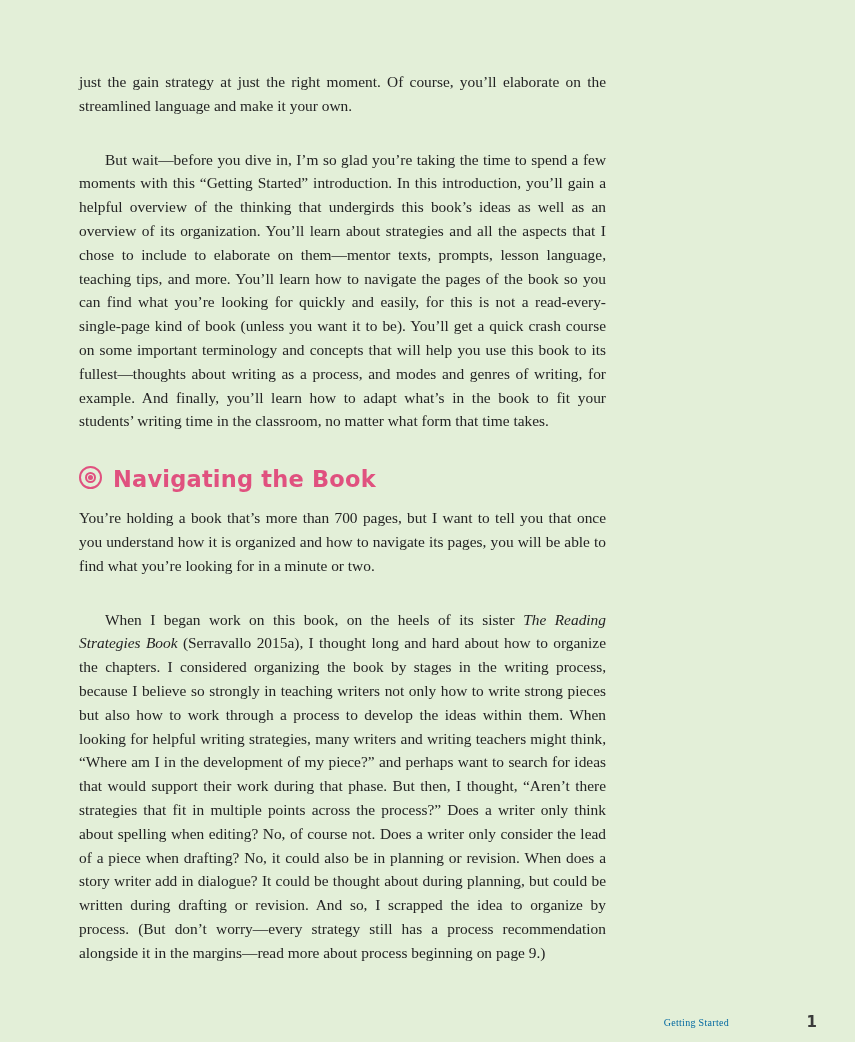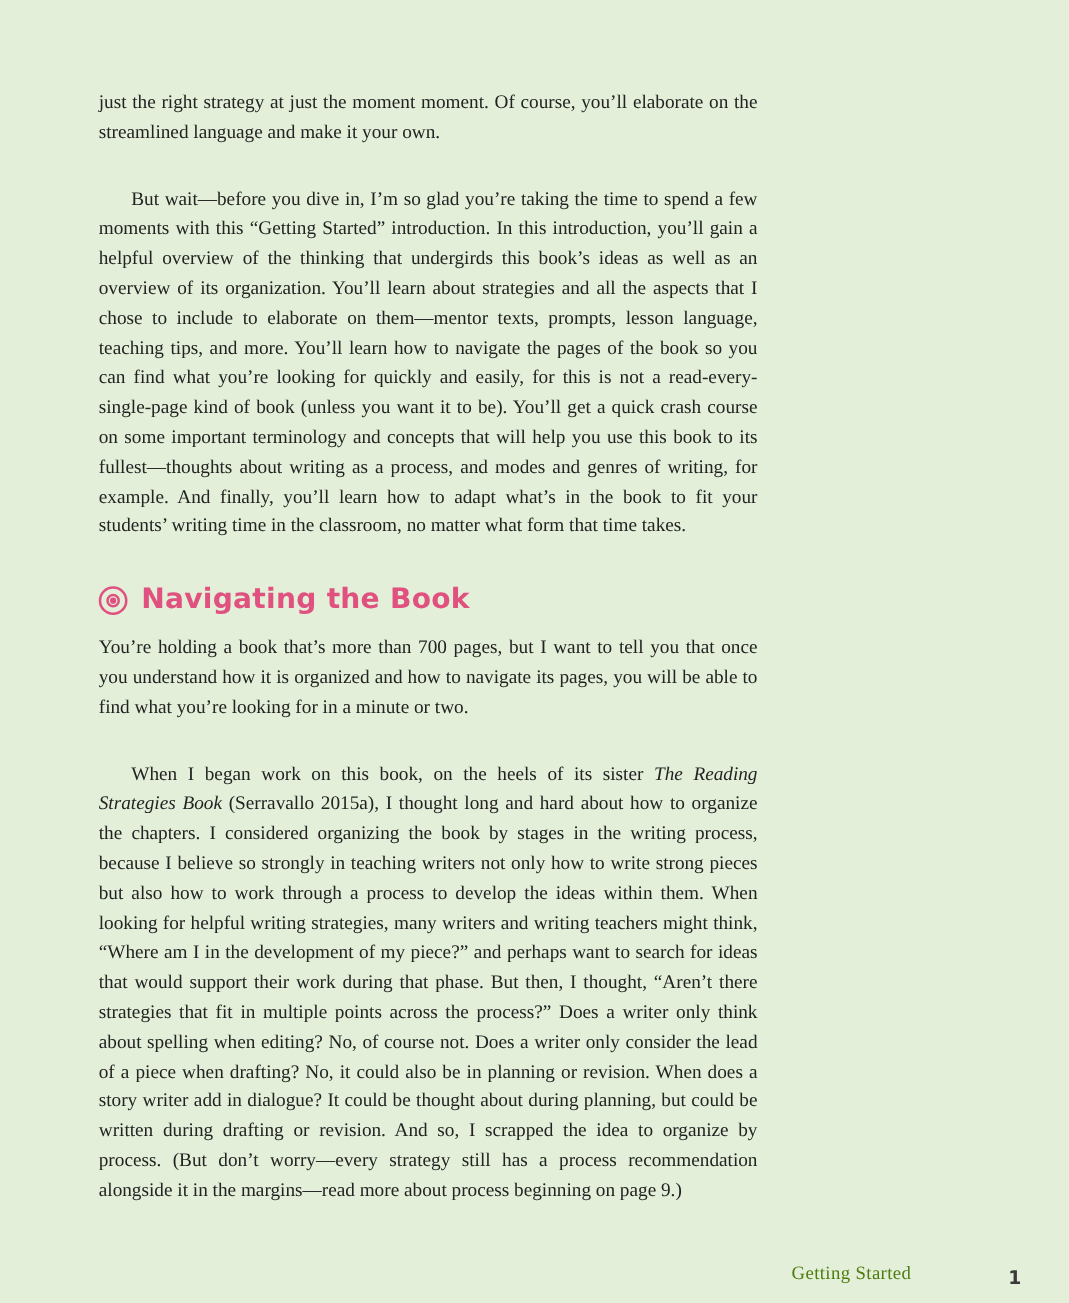--- a/index.html
+++ b/index.html
@@ -30,21 +30,21 @@
   }
   .body-text p {
     margin: 0;
   }
   .body-text p.indent {
     text-indent: 26px;
     margin-top: 30px;
   }
   .section-heading {
     display: flex;
-    align-items: flex-end;
+    align-items: flex-start;
     gap: 11px;
     margin-top: 33px;
     margin-bottom: 14px;
   }
   .target-icon {
     flex: 0 0 auto;
     width: 23px;
     height: 23px;
     position: relative;
     display: inline-block;
@@ -81,22 +81,22 @@
     left: 79px;
     right: 38px;
     bottom: 14px;
     height: 22px;
   }
   .footer-center {
     position: absolute;
     right: 88px;
     bottom: 0;
     font-family: "Liberation Serif", serif;
-    font-size: 15px;
-    color: #4d7c0f;
+    font-size: 10px;
+    color: #0369a1;
     letter-spacing: 0.3px;
   }
   .footer-page {
     position: absolute;
     right: 0;
     bottom: -3px;
     font-family: "DejaVu Sans", sans-serif;
     font-weight: bold;
     font-size: 15px;
     color: #3a3a3a;
@@ -105,21 +105,21 @@
     font-style: italic;
   }
 </style>
 </head>
 <body>
 
 <div class="page">
 
   <div class="body-text">
 
-    <p>just the right strategy at just the moment moment. Of course, you’ll elaborate on the streamlined language and make it your own.</p>
+    <p>just the gain strategy at just the right moment. Of course, you’ll elaborate on the streamlined language and make it your own.</p>
 
     <p class="indent">But wait—before you dive in, I’m so glad you’re taking the time to spend a few moments with this “Getting Started” introduction. In this introduction, you’ll gain a helpful overview of the thinking that undergirds this book’s ideas as well as an overview of its organization. You’ll learn about strategies and all the aspects that I chose to include to elaborate on them—mentor texts, prompts, lesson language, teaching tips, and more. You’ll learn how to navigate the pages of the book so you can find what you’re looking for quickly and easily, for this is not a read-every-single-page kind of book (unless you want it to be). You’ll get a quick crash course on some important terminology and concepts that will help you use this book to its fullest—thoughts about writing as a process, and modes and genres of writing, for example. And finally, you’ll learn how to adapt what’s in the book to fit your students’ writing time in the classroom, no matter what form that time takes.</p>
 
     <div class="section-heading">
       <span class="target-icon">
         <span class="ring outer"></span>
         <span class="ring inner"></span>
         <span class="dot"></span>
       </span>
       <span class="heading-text">Navigating the Book</span>

